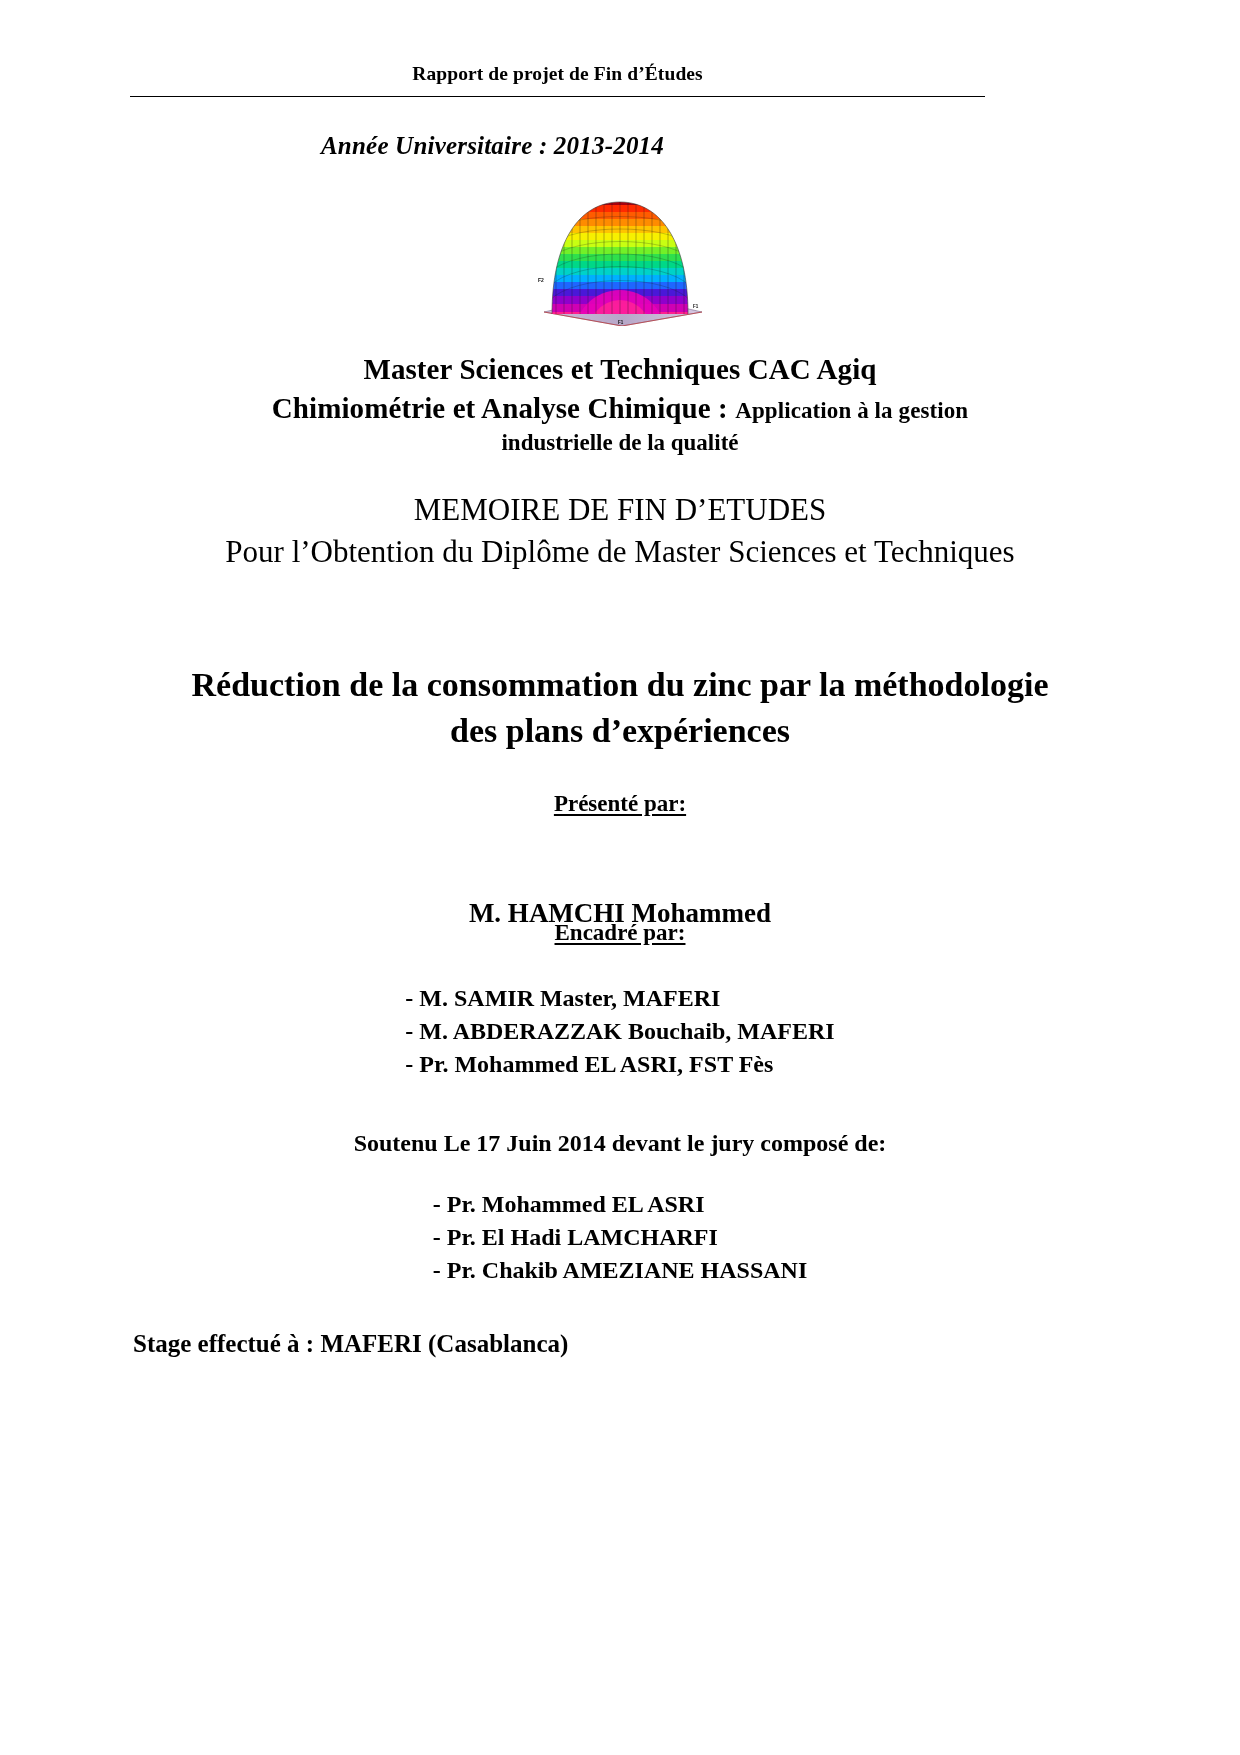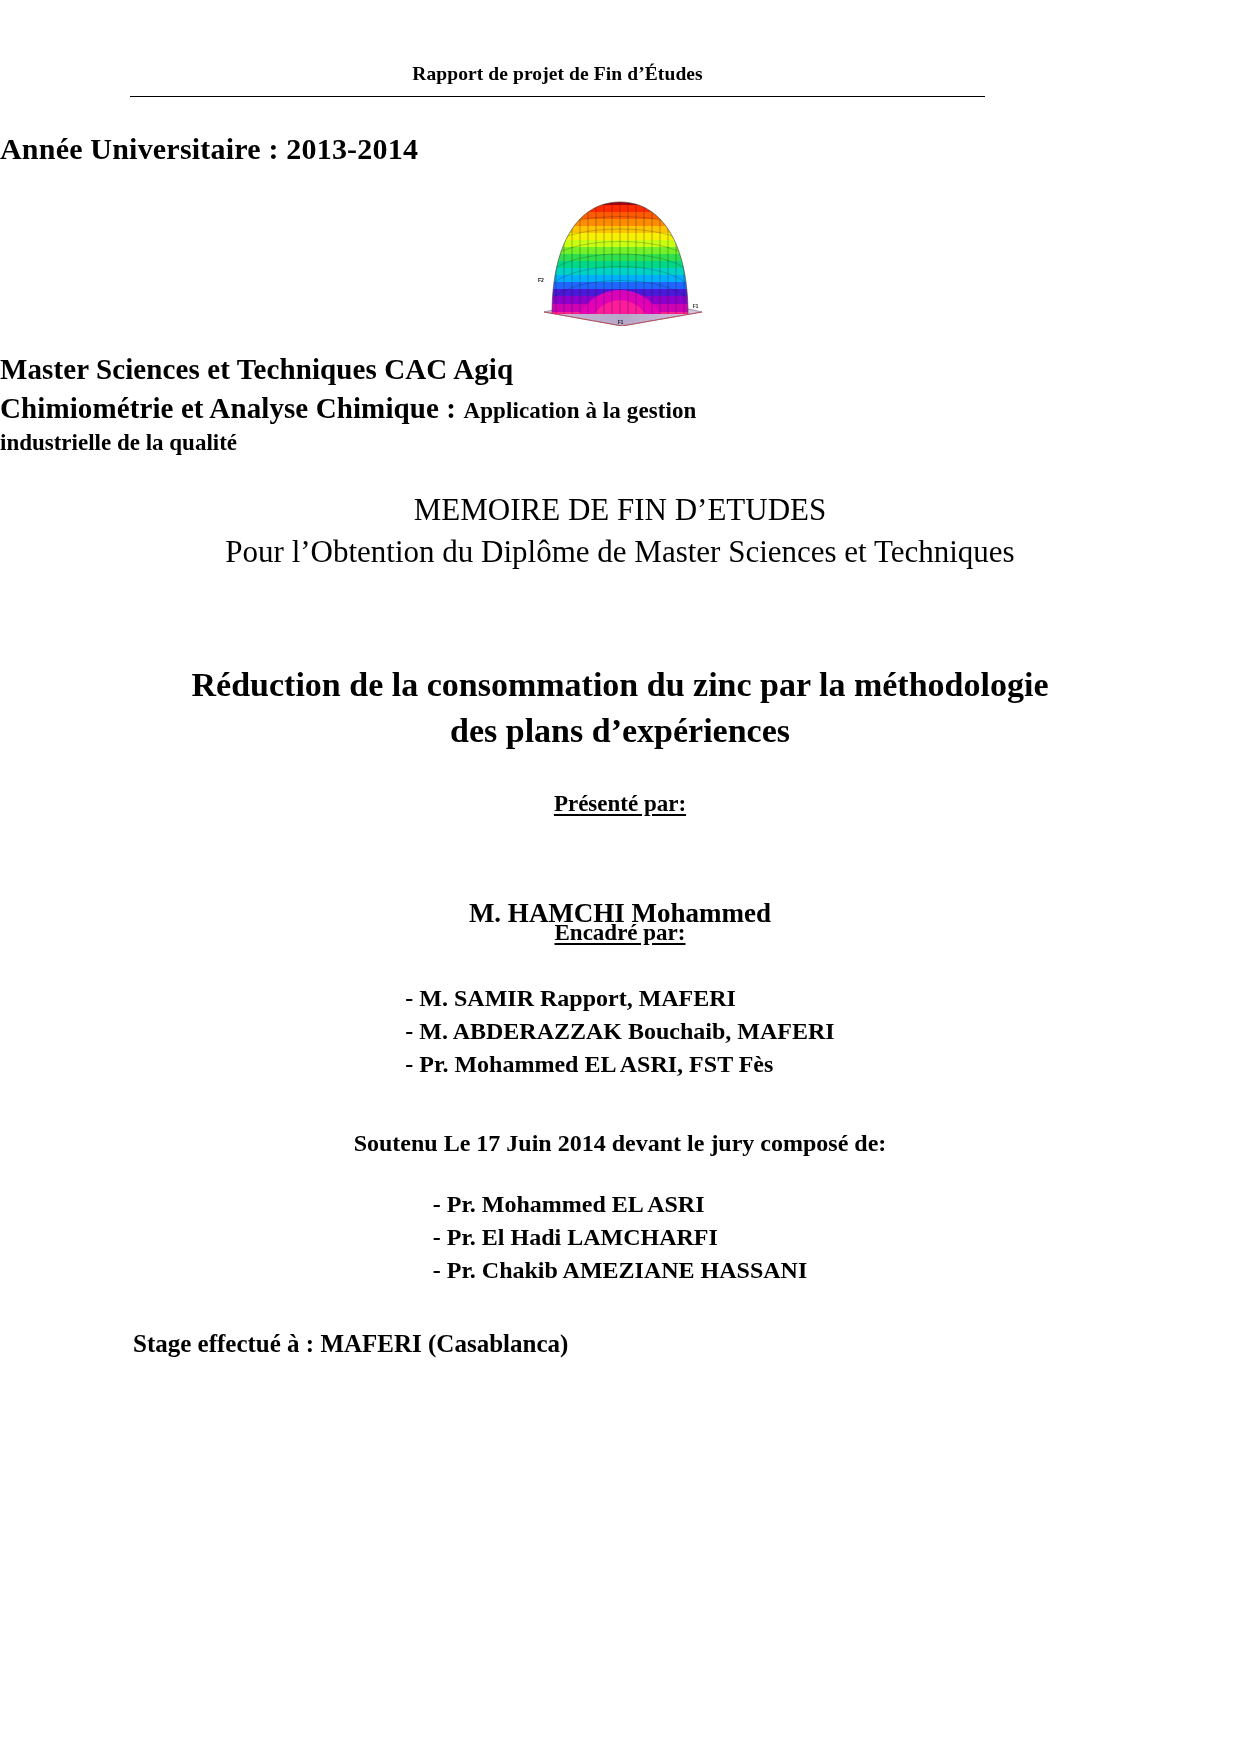--- a/index.html
+++ b/index.html
@@ -43,24 +43,25 @@
   }
 
   
   .year-line {
     position: absolute;
     top: 132px;
     left: 0;
     width: 1240px;
     padding-right: 255px;
     box-sizing: border-box;
-    text-align: left;
-    font-weight: bold;
-    font-size: 30px;
+    text-align: center;
+    font-weight: bold;
+    font-size: 25px;
     letter-spacing: 0.2px;
+    font-style: italic;
   }
 
   
   .figure-wrap {
     position: absolute;
     top: 186px;
     left: 0;
     width: 1240px;
     display: flex;
     justify-content: center;
@@ -73,20 +74,21 @@
   .figure svg {
     display: block;
   }
 
   
   .program-block {
     position: absolute;
     top: 352px;
     left: 0;
     width: 1240px;
+    text-align: center;
     line-height: 1.22;
   }
   .prog-l1 {
     font-weight: bold;
     font-size: 29px;
     letter-spacing: 0.1px;
   }
   .prog-l2 {
     font-weight: bold;
     font-size: 29px;
@@ -324,21 +326,21 @@
   <div class="presente-label">
     <span>Présenté par:</span>
   </div>
   <div class="author-name">M. HAMCHI Mohammed</div>
 
   <div class="encadre-label">
     <span>Encadré par:</span>
   </div>
   <div class="supervisors">
     <div class="inner">
-      <div>- M. SAMIR Rapport, MAFERI</div>
+      <div>- M. SAMIR Master, MAFERI</div>
       <div>- M. ABDERAZZAK Bouchaib, MAFERI</div>
       <div>- Pr. Mohammed EL ASRI,  FST Fès</div>
     </div>
   </div>
 
   <div class="soutenance">Soutenu Le 17 Juin 2014  devant le jury composé de:</div>
   <div class="jury">
     <div class="inner">
       <div>- Pr. Mohammed EL ASRI</div>
       <div>- Pr. El Hadi LAMCHARFI</div>

